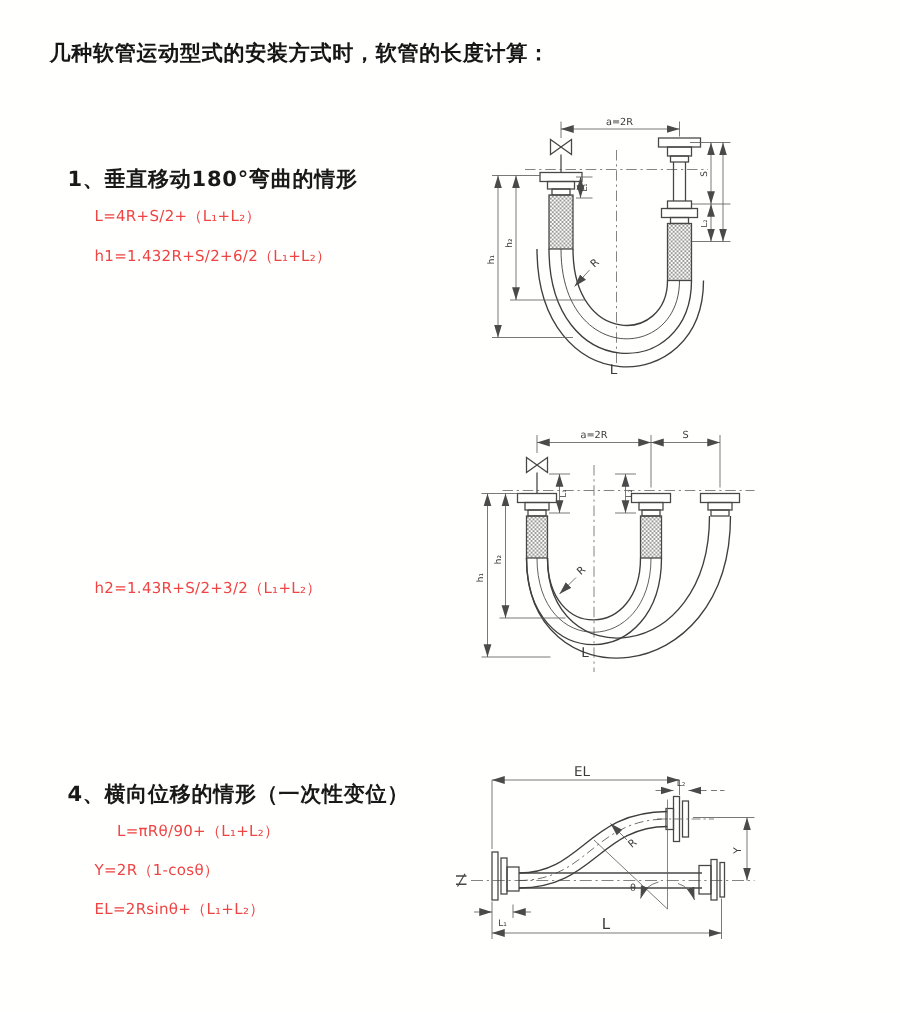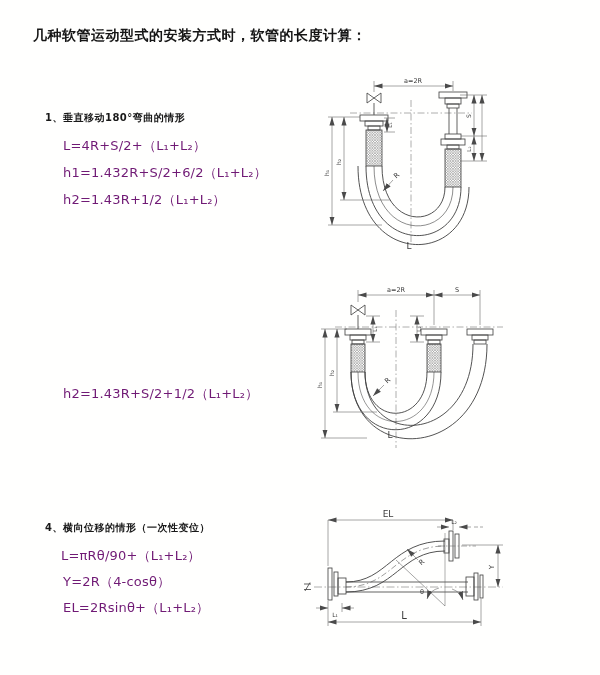--- a/index.html
+++ b/index.html
@@ -4,49 +4,48 @@
 <style>
   html,body{margin:0;padding:0;background:#fff;}
   .page{
     position:relative;width:600px;height:675px;background:#fffffe;
     font-family:"DejaVu Sans","Liberation Sans",sans-serif;color:#1f1f1f;overflow:hidden;text-align:right;
   }
   .doc-title{
     position:absolute;left:33px;top:27px;font-size:14px;font-weight:600;letter-spacing:.5px;color:#161616;
   }
   .sec-heading{
-    position:absolute;font-size:10px;font-weight:600;letter-spacing:.5px;color:#191919;
+    position:absolute;font-size:14px;font-weight:600;letter-spacing:.5px;color:#191919;
   }
   .formula{
-    position:absolute;font-size:13px;font-weight:500;letter-spacing:.2px;color:#701a75;white-space:pre;
+    position:absolute;font-size:10px;font-weight:500;letter-spacing:.2px;color:#ef4444;white-space:pre;
   }
   svg{position:absolute;overflow:visible;}
   svg text{font-family:"DejaVu Sans","Liberation Sans",sans-serif;fill:#3a3a3a;}
   .lines{stroke:#474747;stroke-width:.85;fill:none;}
   .dims{stroke:#5c5c5c;stroke-width:.55;fill:none;}
   .hose{stroke:#3f3f3f;stroke-width:.9;fill:none;}
   .cline{stroke:#6a6a6a;stroke-width:.55;fill:none;}
 </style>
 </head>
 <body>
 
 <div class="page">
 
   <div class="doc-title">几种软管运动型式的安装方式时，软管的长度计算：</div>
 
   <div class="sec-heading" style="left:45px;top:111px">1、垂直移动180°弯曲的情形</div>
   <div class="formula" style="left:63px;top:137px">L=4R+S/2+（L₁+L₂）</div>
   <div class="formula" style="left:63px;top:164px">h1=1.432R+S/2+6/2（L₁+L₂）</div>
-  <div class="formula" style="left:63px;top:191px">h2=1.43R+1/2（L₁+L₂）</div>
-
-  <div class="formula" style="left:63px;top:385px">h2=1.43R+S/2+1/2（L₁+L₂）</div>
+
+  <div class="formula" style="left:63px;top:385px">h2=1.43R+S/2+3/2（L₁+L₂）</div>
 
   <div class="sec-heading" style="left:45px;top:521px">4、横向位移的情形（一次性变位）</div>
-  <div class="formula" style="left:61px;top:547px">L=πRθ/90+（L₁+L₂）</div>
-  <div class="formula" style="left:63px;top:573px">Y=2R（4-cosθ）</div>
+  <div class="formula" style="left:78px;top:547px">L=πRθ/90+（L₁+L₂）</div>
+  <div class="formula" style="left:63px;top:573px">Y=2R（1-cosθ）</div>
   <div class="formula" style="left:63px;top:599px">EL=2Rsinθ+（L₁+L₂）</div>
 
   <svg style="left:310px;top:70px" width="280" height="190" viewBox="0 0 280 190">
     <defs>
       <marker id="arr" markerWidth="9" markerHeight="7" refX="8.5" refY="3" orient="auto-start-reverse" markerUnits="userSpaceOnUse">
         <path d="M0,0.4 L8.5,3 L0,5.6 z" fill="#4a4a4a"></path>
       </marker>
       <pattern id="hatchp" width="2.6" height="2.6" patternUnits="userSpaceOnUse">
         <path d="M0,2.6 L2.6,0 M0,0 L2.6,2.6" stroke="#6e6e6e" stroke-width="0.45"></path>
       </pattern>

